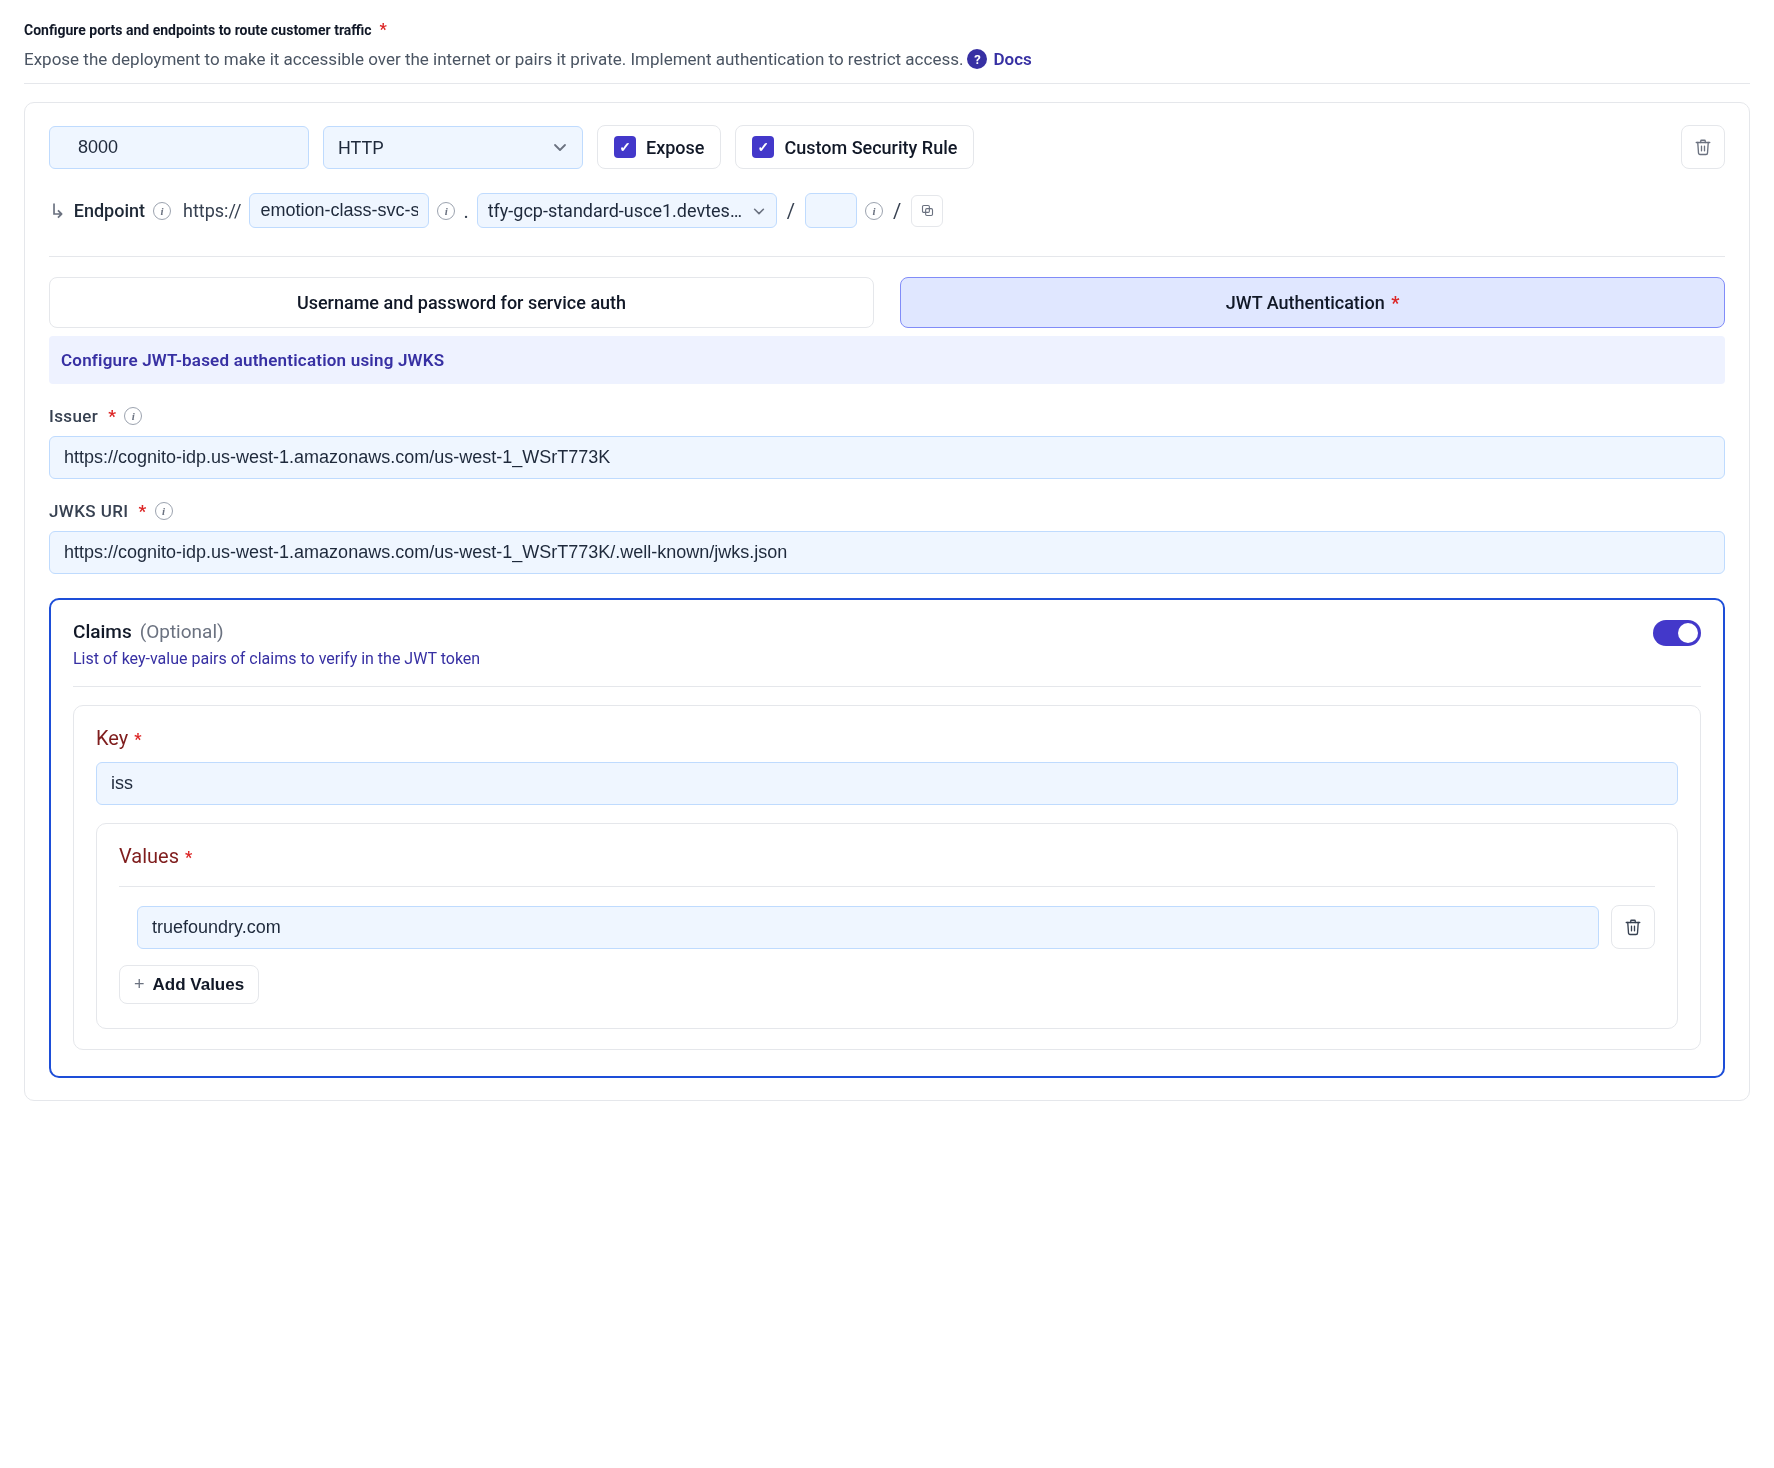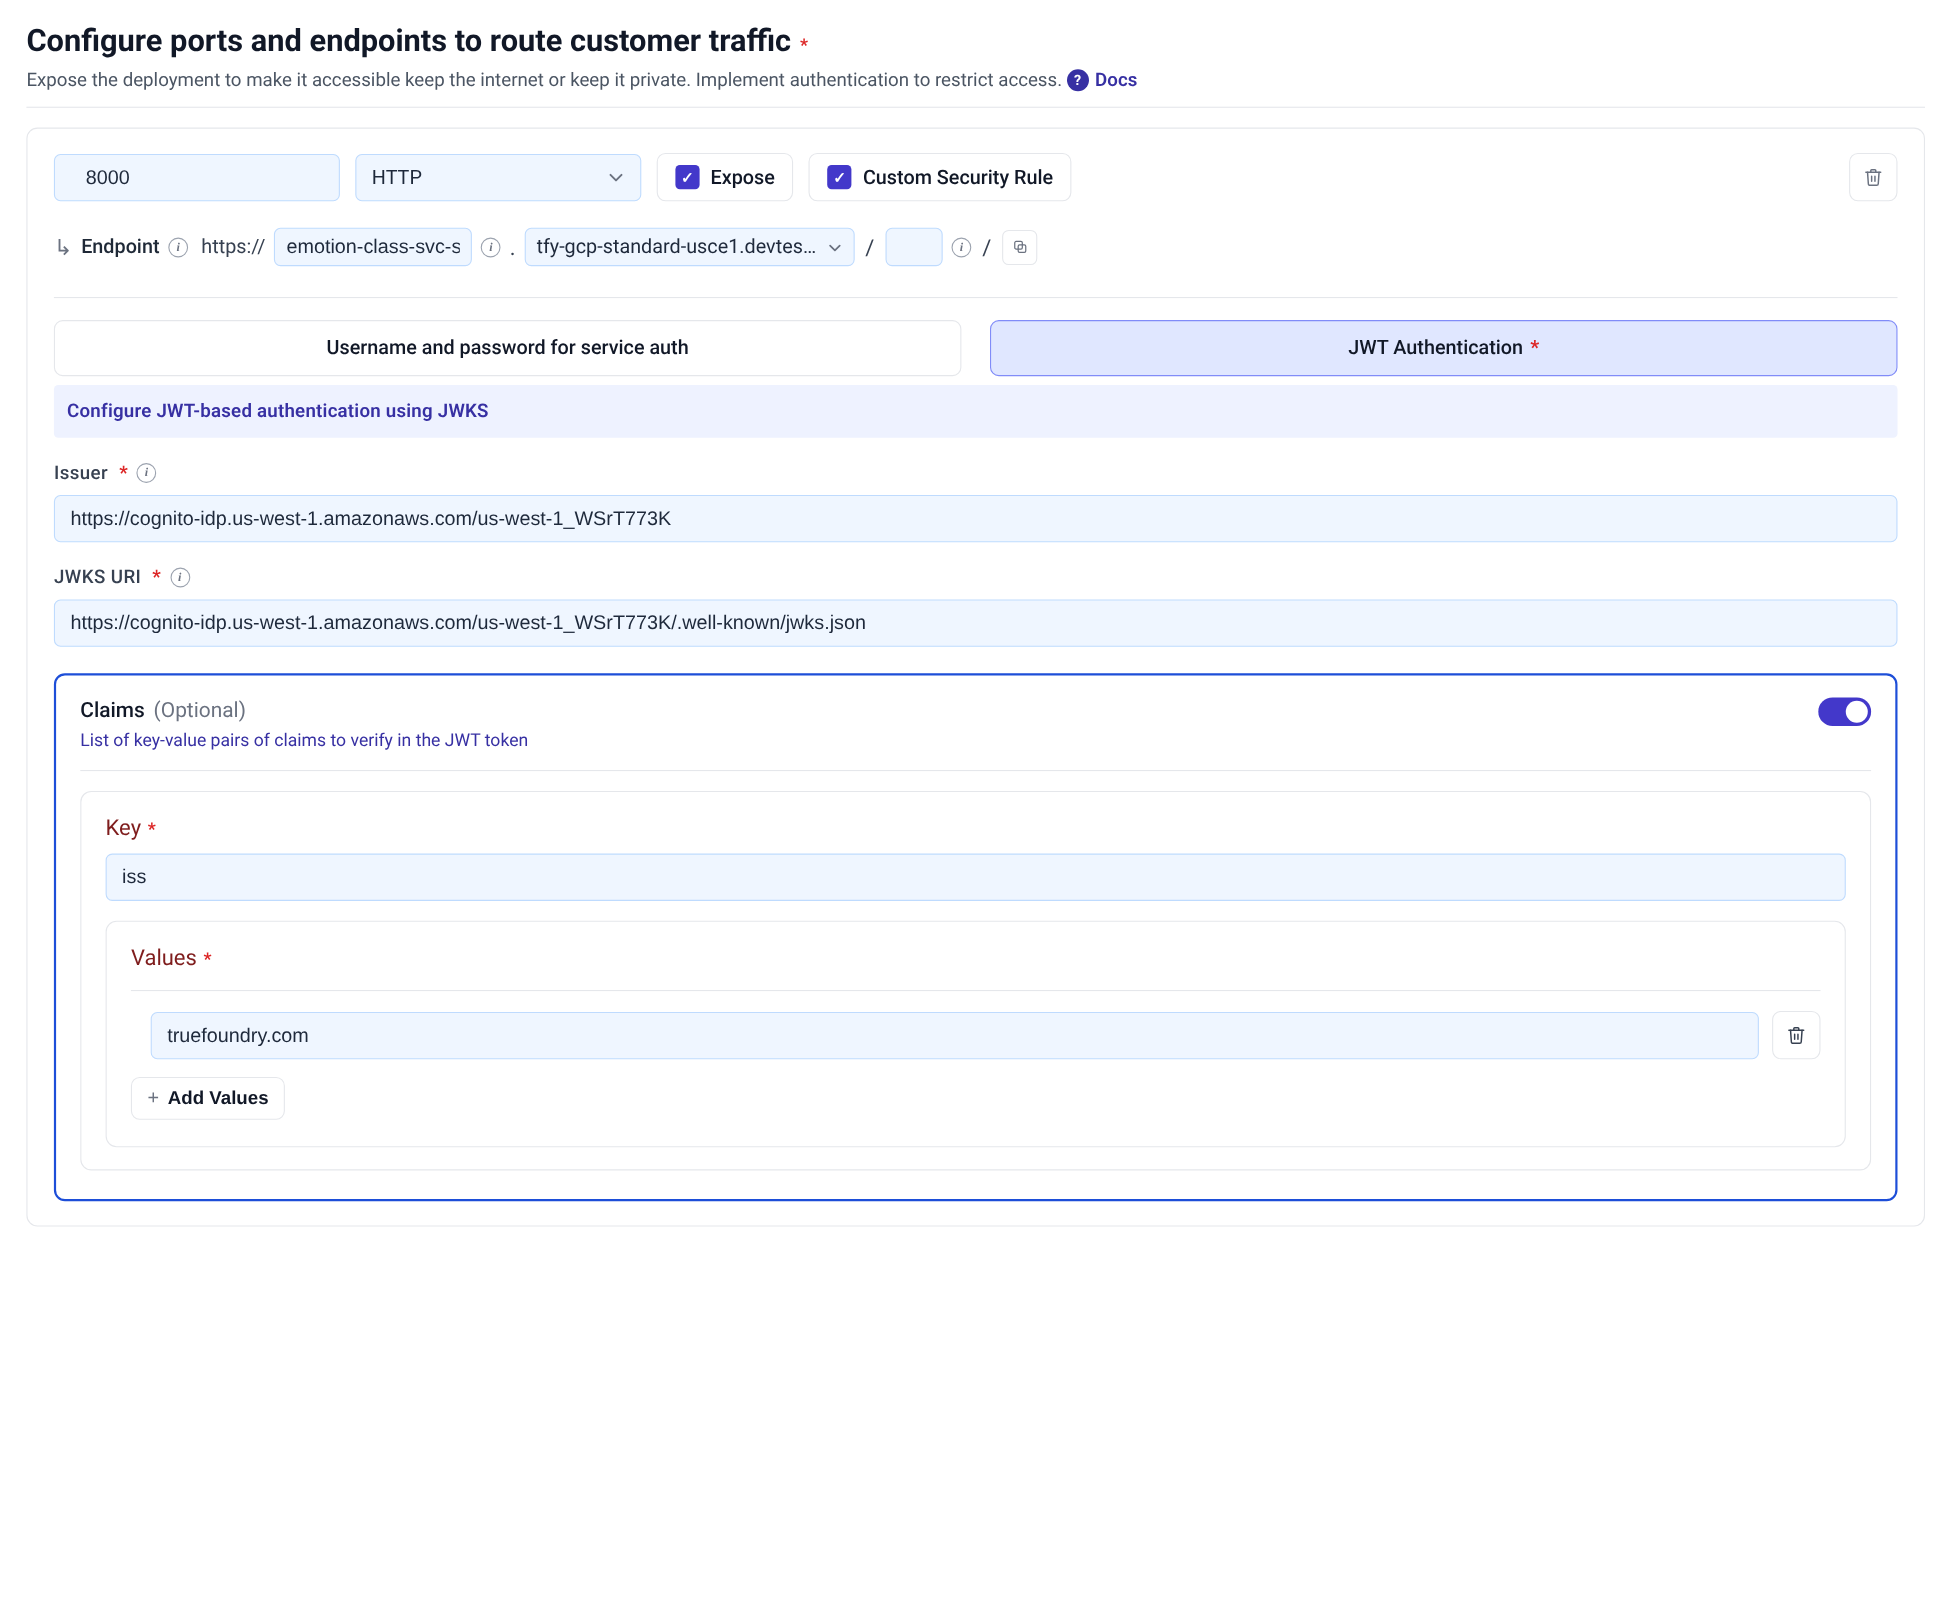--- a/index.html
+++ b/index.html
@@ -4,21 +4,21 @@
 <style>
   * { box-sizing: border-box; margin: 0; padding: 0; }
   body {
     font-family: -apple-system, BlinkMacSystemFont, "Segoe UI", Roboto, Helvetica, Arial, sans-serif;
     background: #fff;
     color: #111827;
     font-size: 16px;
     padding: 20px 24px;
   }
   .header-row { display: flex; align-items: baseline; gap: 6px; }
-  .page-title { font-size: 28px; font-weight: 700; color: #111827; }
+  .page-title { font-size: 14px; font-weight: 700; color: #111827; }
   .req-star { color: #dc2626; font-weight: 700; margin-left: 2px; }
   .desc-row { margin-top: 10px; font-size: 17px; color: #4b5563; display: flex; align-items: center; flex-wrap: wrap; gap: 4px; }
   .help-circle {
     display: inline-flex; align-items: center; justify-content: center;
     width: 20px; height: 20px; border-radius: 50%;
     background: #3730a3; color: #fff; font-size: 13px; font-weight: 700;
   }
   .docs-link { color: #3730a3; font-weight: 600; cursor: pointer; margin-left: 2px; }
   .hr-light { border: none; border-top: 1px solid #e5e7eb; margin-top: 14px; }
 
@@ -151,21 +151,21 @@
   svg { display: block; }
 </style>
 </head>
 <body>
 
 <div class="header-row">
   <span class="page-title">Configure ports and endpoints to route customer traffic</span>
   <span class="req-star">*</span>
 </div>
 <div class="desc-row">
-  <span>Expose the deployment to make it accessible keep the internet or keep it private. Implement authentication to restrict access.</span>
+  <span>Expose the deployment to make it accessible over the internet or pairs it private. Implement authentication to restrict access.</span>
   <span class="help-circle">?</span>
   <span class="docs-link">Docs</span>
 </div>
 <hr class="hr-light">
 
 <div class="card">
 
   
   <div class="row">
     <input class="input-blue port-input" value="8000" style="">

